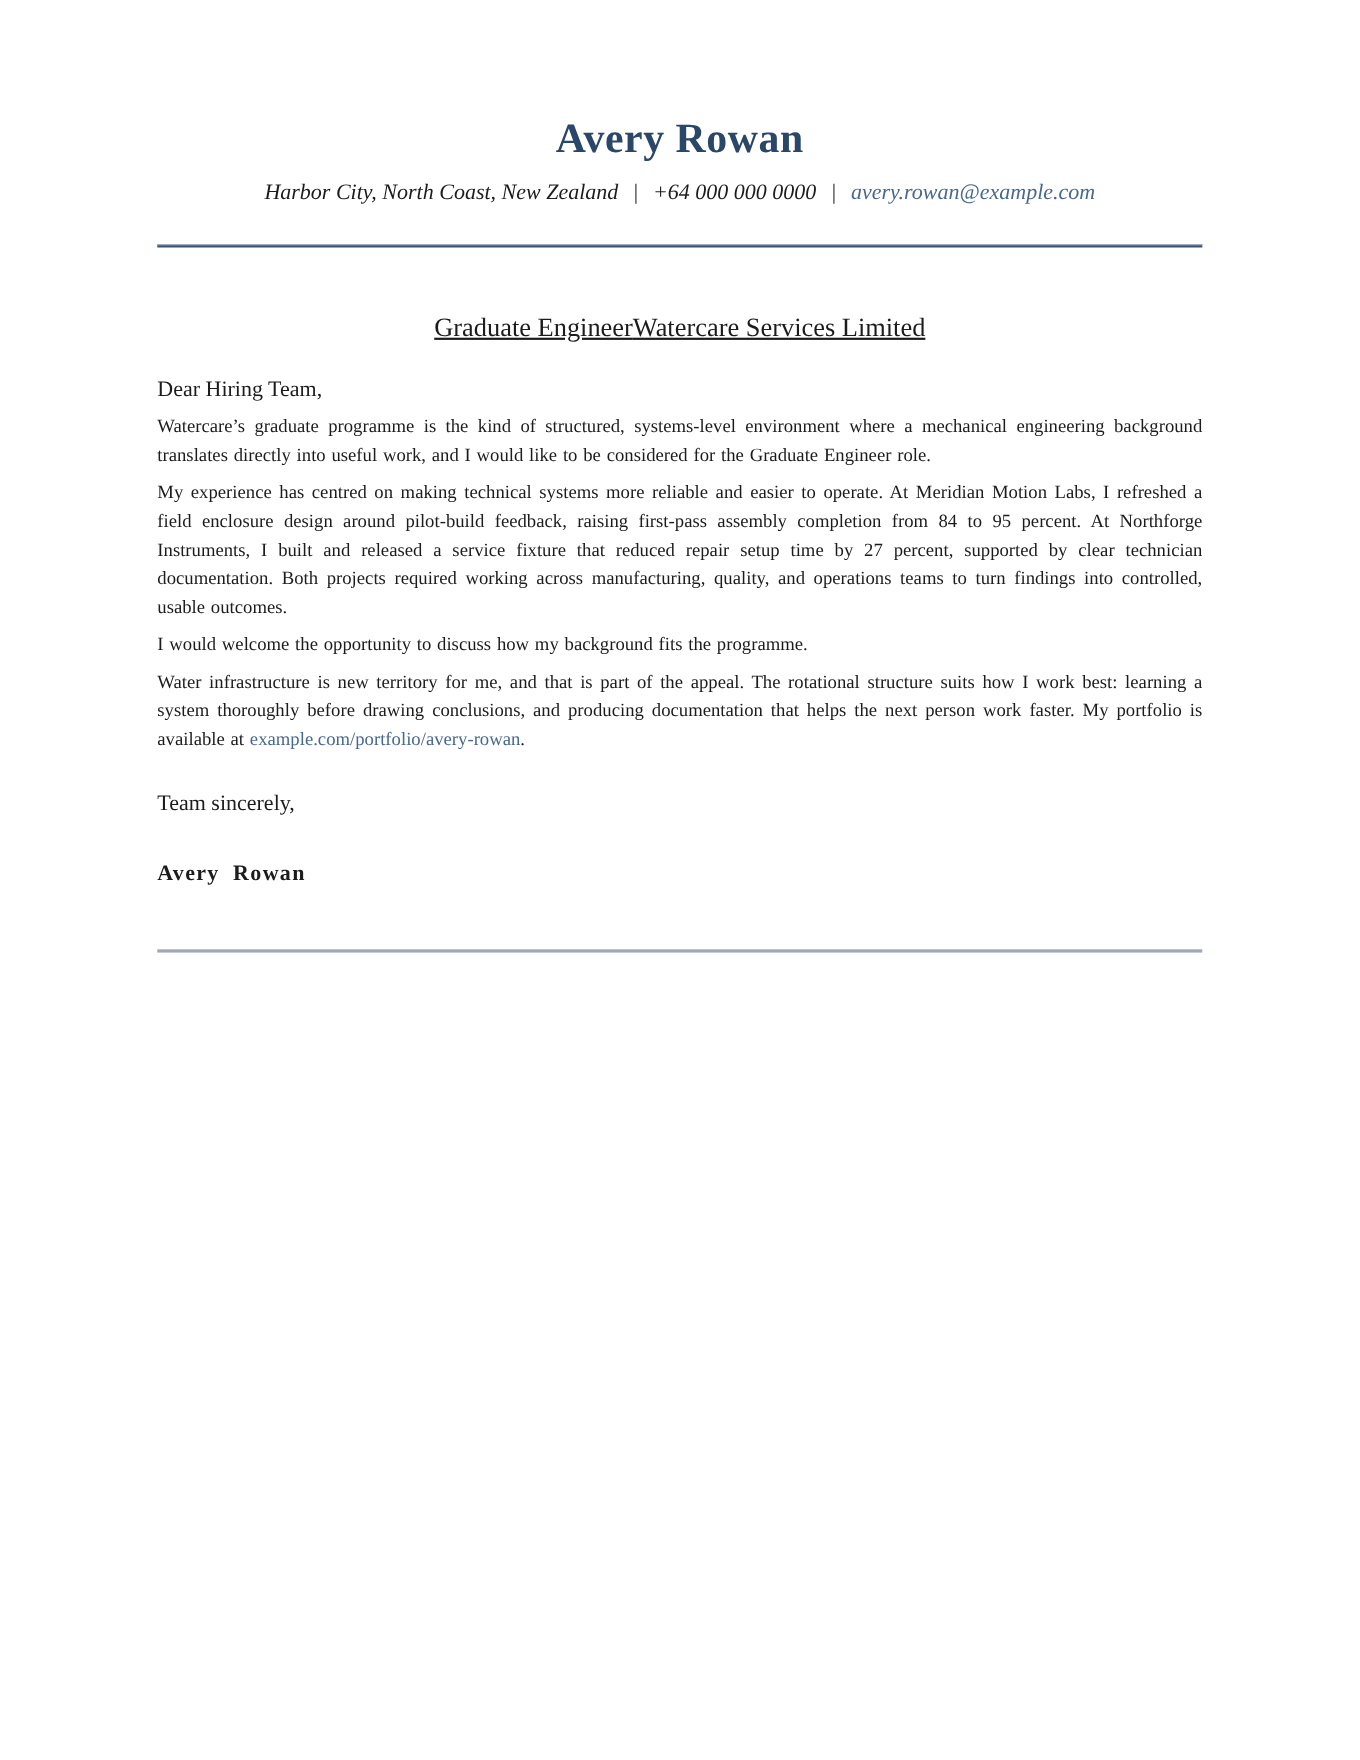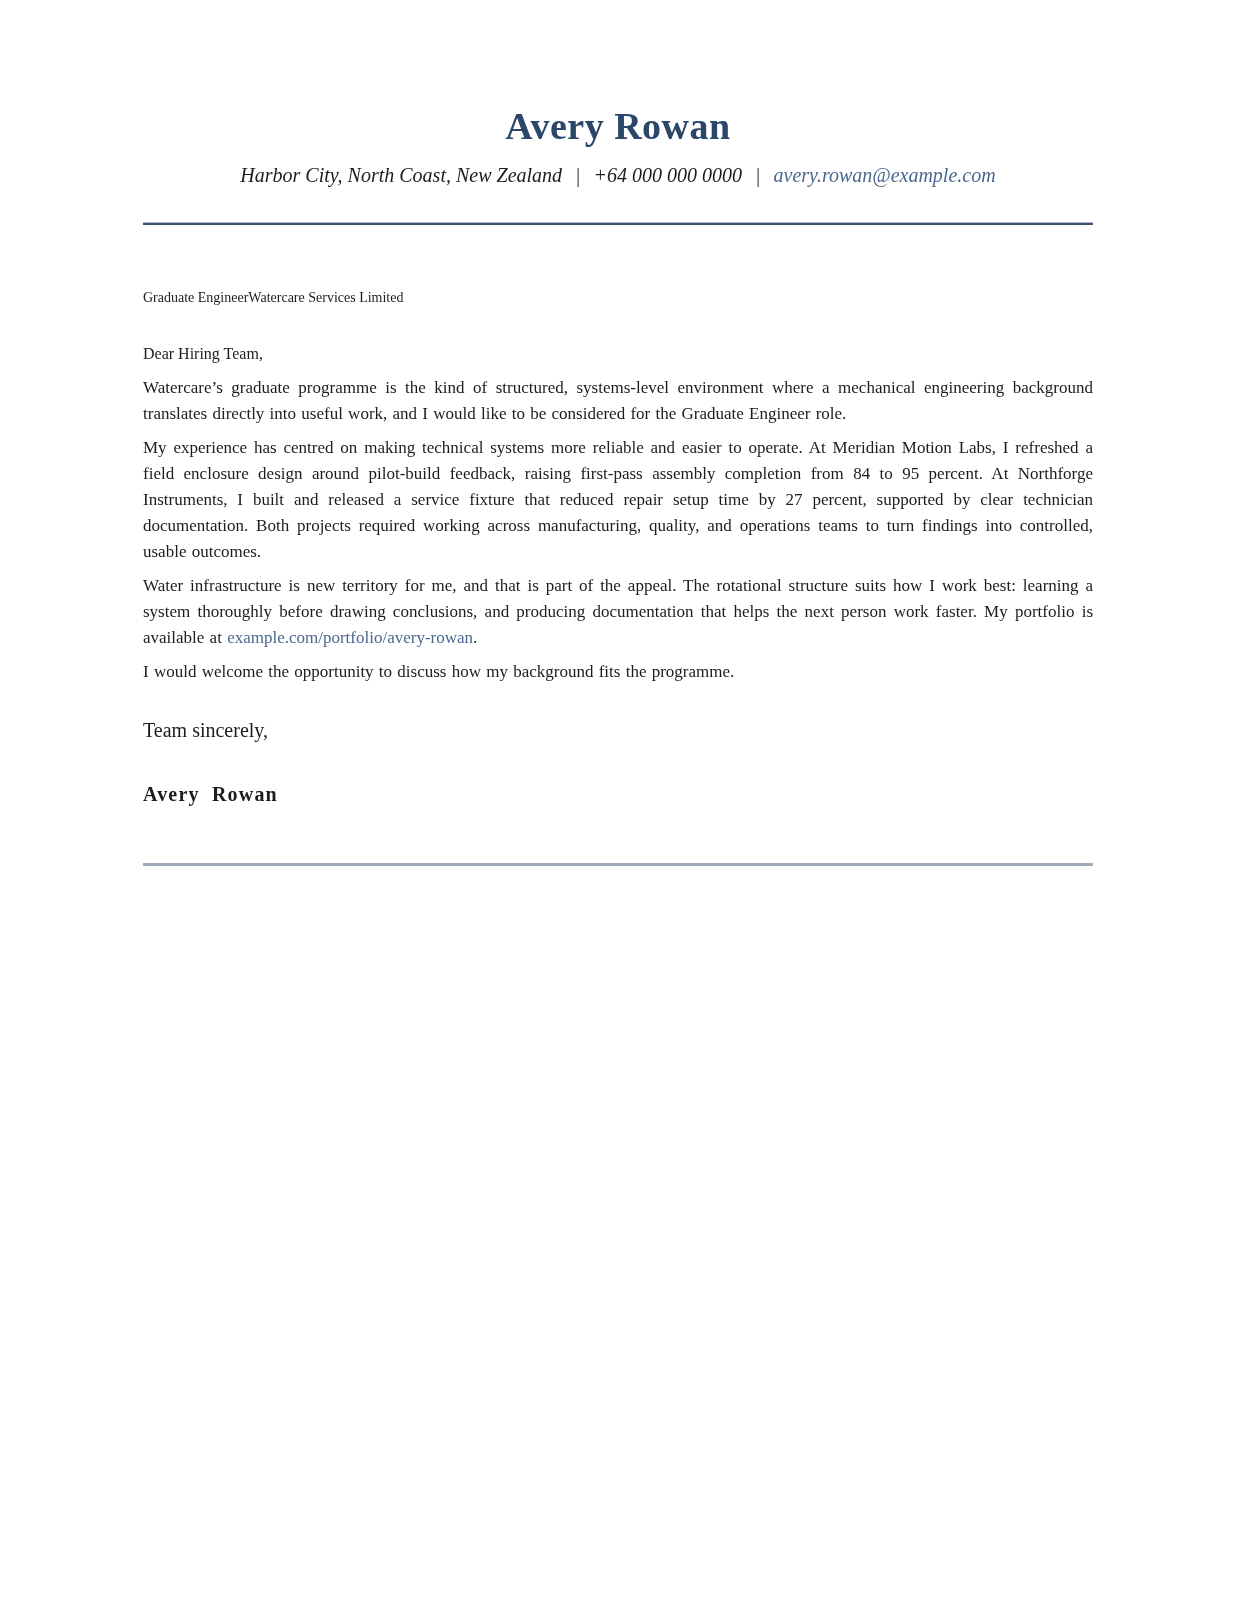--- a/index.html
+++ b/index.html
@@ -54,28 +54,29 @@
   .rule-top {
     margin-top: 32px;
     height: 3px;
     background: #3d5175;
     border-top: 1px solid #aebbd1;
   }
   
   .recipient-row {
     margin-top: 60px;
     display: flex;
-    justify-content: flex-start;
-    font-size: 14px;
+    justify-content: center;
+    font-size: 24px;
     line-height: 26px;
+    text-decoration: underline;
   }
   
   .salutation {
     margin-top: 30px;
-    font-size: 16px;
+    font-size: 20px;
     line-height: 26px;
   }
   .body-para {
     margin-top: 8px;
     font-size: 17px;
     line-height: 26px;
     text-align: justify;
     hyphens: auto;
     word-spacing: 1px;
   }
@@ -119,23 +120,23 @@
       <span>Graduate Engineer</span>
       <span>Watercare Services Limited</span>
     </div>
 
     <p class="salutation">Dear Hiring Team,</p>
 
     <p class="body-para">Watercare’s graduate programme is the kind of structured, systems-level environment where a mechanical engineering background translates directly into useful work, and I would like to be considered for the Graduate Engineer role.</p>
 
     <p class="body-para">My experience has centred on making technical systems more reliable and easier to operate. At Meridian Motion Labs, I refreshed a field enclosure design around pilot-build feedback, raising first-pass assembly completion from 84 to 95 percent. At Northforge Instruments, I built and released a service fixture that reduced repair setup time by 27 percent, supported by clear technician documentation. Both projects required working across manufacturing, quality, and operations teams to turn findings into controlled, usable outcomes.</p>
 
+    <p class="body-para">I would welcome the opportunity to discuss how my background fits the programme.</p>
+
     <p class="body-para"><span>Water infrastructure is new territory for me, and that is part of the appeal. The rotational structure suits how I work best: learning a system thoroughly before drawing conclusions, and producing documentation that helps the next person work faster. My portfolio is available at </span><a class="link">example.com/portfolio/avery-rowan</a><span>.</span></p>
-
-    <p class="body-para">I would welcome the opportunity to discuss how my background fits the programme.</p>
 
     <p class="closing">Team sincerely,</p>
 
     <p class="signature">Avery Rowan</p>
 
     <div class="rule-bottom"></div>
 
   </div>
 </div>
 

